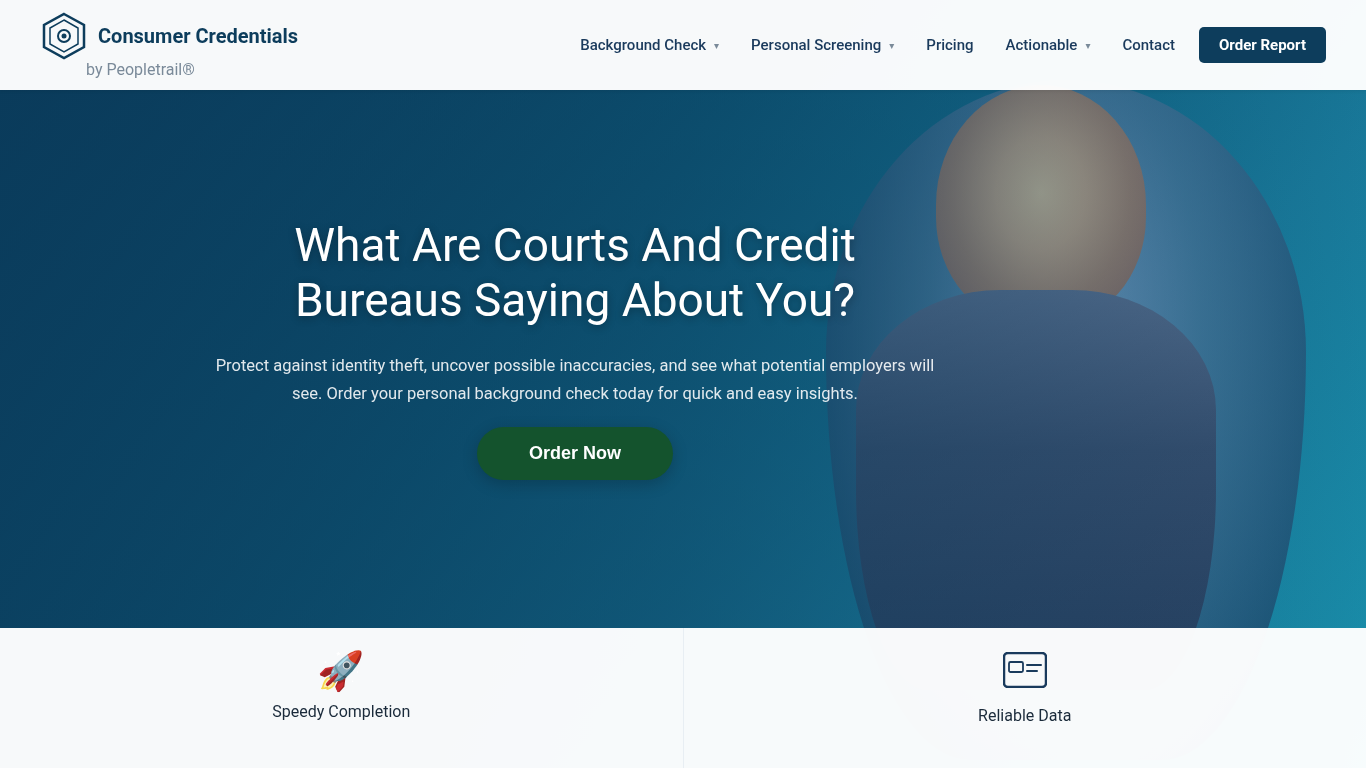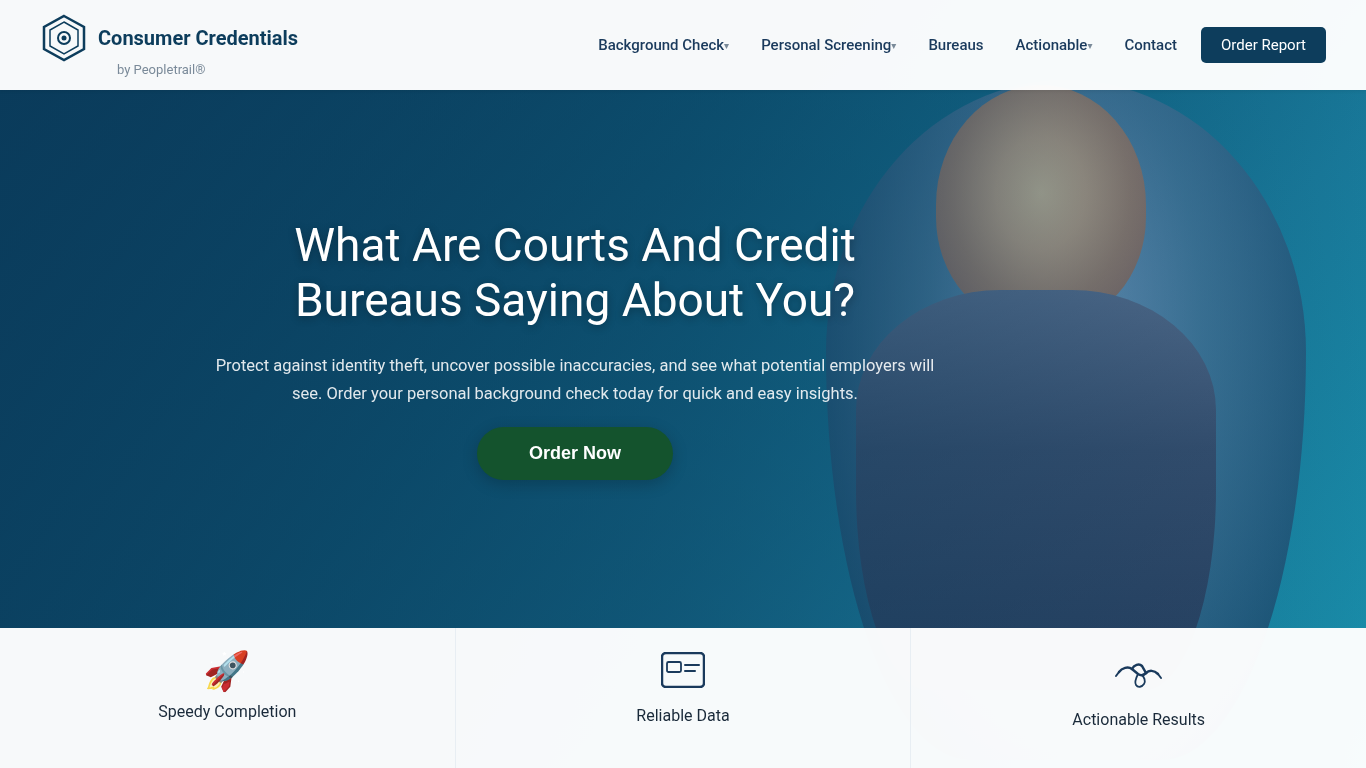--- a/index.html
+++ b/index.html
@@ -32,55 +32,55 @@
       width: 48px;
       height: 48px;
     }
     .logo-text {
       font-size: 20px;
       font-weight: 700;
       color: #0d3d5c;
       line-height: 1.1;
     }
     .logo-sub {
-      font-size: 13px;
+      font-size: 16px;
       color: #7a8a99;
-      margin-left: 77px;
+      margin-left: 46px;
       text-align: center;
     }
     .nav {
       display: flex;
       align-items: center;
       gap: 4px;
     }
     .nav-item {
       display: flex;
       align-items: center;
-      gap: 0;
+      gap: 8px;
       padding: 8px 14px;
       font-size: 15px;
       color: #1a3a5c;
       cursor: pointer;
       white-space: nowrap;
       font-weight: 500;
       border-radius: 4px;
       transition: background 0.15s;
     }
     .nav-item .chevron {
       font-size: 10px;
       color: #7a8a99;
       margin-top: 1px;
     }
     .nav-order {
       padding: 9px 20px;
       background: #0d3d5c;
       color: #fff;
       border-radius: 5px;
       font-size: 15px;
-      font-weight: 400;
+      font-weight: 700;
       cursor: pointer;
       margin-left: 6px;
     }
 
     
     .hero {
       position: absolute;
       top: 0; left: 0; right: 0; bottom: 0;
       background: linear-gradient(135deg, #0a3a5a 0%, #0e6080 40%, #1a7fa0 70%, #1b9ab5 100%);
       display: flex;
@@ -230,21 +230,21 @@
   <nav class="nav">
     <div class="nav-item">
       <span>Background Check</span>
       <span class="chevron">▾</span>
     </div>
     <div class="nav-item">
       <span>Personal Screening</span>
       <span class="chevron">▾</span>
     </div>
     <div class="nav-item">
-      <span>Bureaus</span>
+      <span>Pricing</span>
     </div>
     <div class="nav-item">
       <span>Actionable</span>
       <span class="chevron">▾</span>
     </div>
     <div class="nav-item">
       <span>Contact</span>
     </div>
     <div class="nav-order">Order Report</div>
   </nav>
@@ -265,25 +265,13 @@
     <div class="feature-icon">
       <svg width="44" height="36" viewBox="0 0 44 36" fill="none">
         <rect x="1" y="1" width="42" height="34" rx="4" stroke="#1a3a5c" stroke-width="2.5" fill="none"></rect>
         <rect x="6" y="10" width="14" height="10" rx="1.5" stroke="#1a3a5c" stroke-width="1.8" fill="none"></rect>
         <line x1="24" y1="13" x2="38" y2="13" stroke="#1a3a5c" stroke-width="2" stroke-linecap="round"></line>
         <line x1="24" y1="19" x2="34" y2="19" stroke="#1a3a5c" stroke-width="2" stroke-linecap="round"></line>
       </svg>
     </div>
     <div class="feature-label">Reliable Data</div>
   </div>
-  <div class="feature-card">
-    <div class="feature-icon">
-      <svg width="50" height="40" viewBox="0 0 50 40" fill="none">
-        <path d="M5 20 C8 16, 14 14, 18 17 L24 22 C27 24, 30 23, 32 21" stroke="#1a3a5c" stroke-width="2.5" fill="none" stroke-linecap="round"></path>
-        <path d="M32 21 C35 18, 40 18, 44 22" stroke="#1a3a5c" stroke-width="2.5" fill="none" stroke-linecap="round"></path>
-        <path d="M18 17 C20 13, 25 11, 28 14 L32 21" stroke="#1a3a5c" stroke-width="2.5" fill="none" stroke-linecap="round"></path>
-        <path d="M5 20 L2 24 M44 22 L47 26" stroke="#1a3a5c" stroke-width="2" stroke-linecap="round"></path>
-        <path d="M24 22 C22 26, 20 30, 22 33 C24 36, 28 35, 30 32 C32 29, 30 25, 28 23" stroke="#1a3a5c" stroke-width="1.8" fill="none" stroke-linecap="round"></path>
-      </svg>
-    </div>
-    <div class="feature-label">Actionable Results</div>
-  </div>
 </div>
 
 </body></html>

